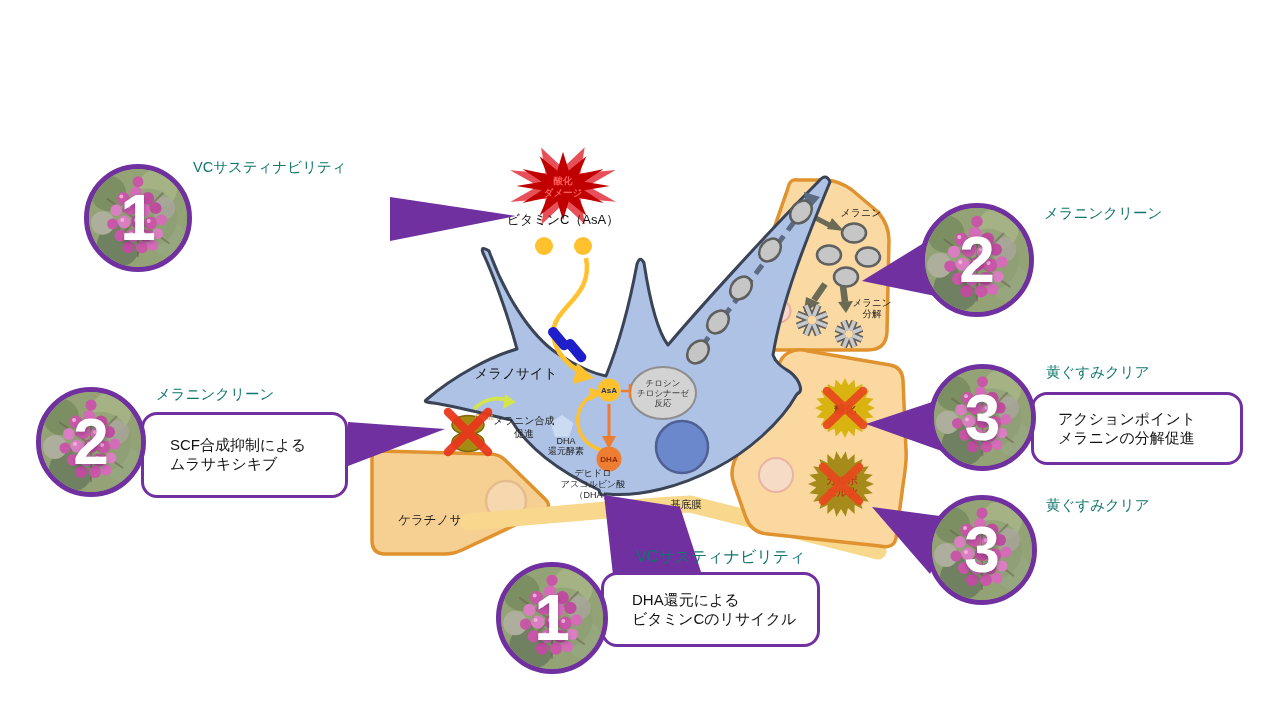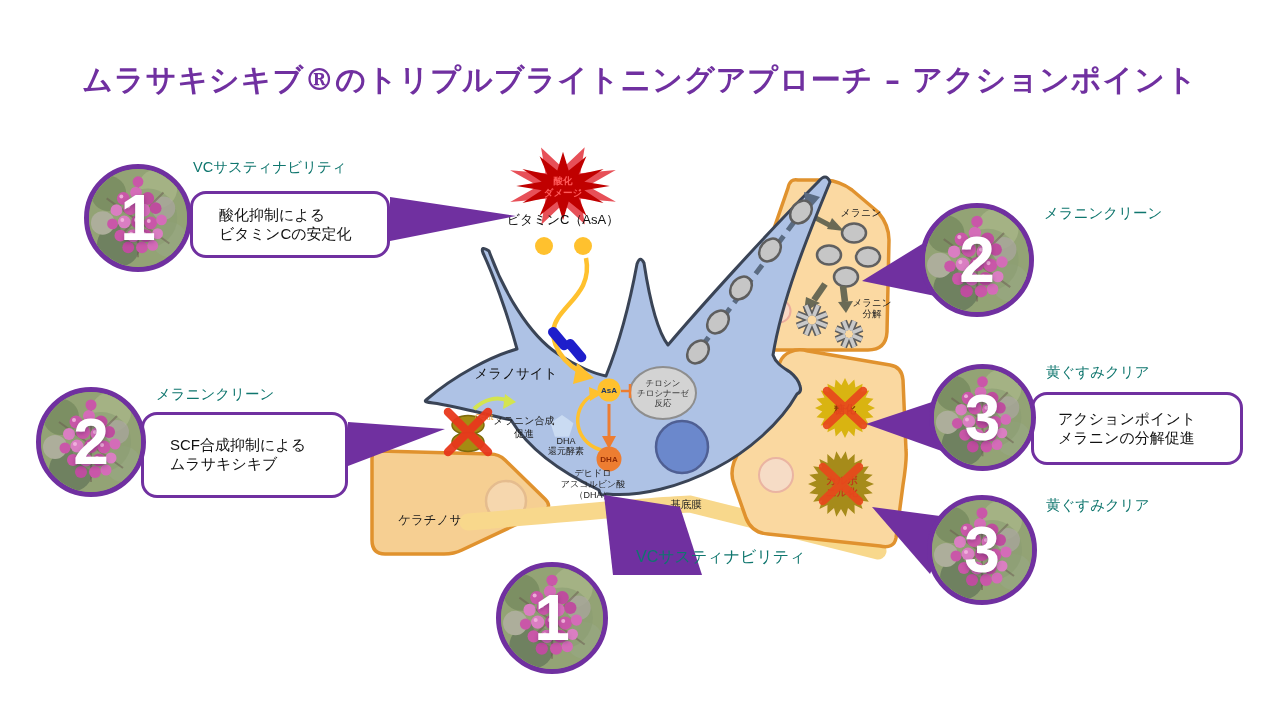--- a/index.html
+++ b/index.html
@@ -18,21 +18,20 @@
   .photo svg{position:absolute;left:0;top:0;width:100%;height:100%;}
   .photo .num{position:absolute;inset:0;display:flex;align-items:center;justify-content:center;
          font-size:64px;font-weight:bold;color:#fff;text-shadow:0 2px 4px rgba(60,20,80,.35);}
   .svgtext{font-family:"Liberation Sans",sans-serif;}
 </style>
 </head>
 <body>
 
 <div class="stage">
 
-  <div class="title">ムラサキシキブ®のトリプルブライトニングアプローチ – アクションポイント</div>
 
   <svg width="0" height="0" style="position:absolute">
     <defs>
       <symbol id="berrysym" viewBox="0 0 100 100">
         <rect x="0" y="0" width="100" height="100" fill="#93A375"></rect>
         <circle cx="20" cy="25" r="18" fill="#7C8F63"></circle>
         <circle cx="70" cy="20" r="20" fill="#A4B284"></circle>
         <circle cx="30" cy="78" r="22" fill="#6F8160"></circle>
         <circle cx="82" cy="72" r="18" fill="#96A67E"></circle>
         <circle cx="14" cy="55" r="12" fill="#ADAE9B"></circle>
@@ -251,24 +250,20 @@
       <polygon points="390,197 390,241 516,216"></polygon>
       <polygon points="945,230 945,298 862,281"></polygon>
       <polygon points="950,396 950,454 866,424"></polygon>
       <polygon points="872,507 955,518 930,574"></polygon>
       <polygon points="348,422 348,466 445,429"></polygon>
       <polygon points="604,495 680,507 702,575 613,575"></polygon>
     </g>
   </svg>
 
   <span class="callout-label" style="left:193px;top:158px">VCサスティナビリティ</span>
-  <div class="callout-box" style="left:190px;top:191px;width:200px;height:67px;padding-left:26px">
-    <div class="line">酸化抑制による</div>
-    <div class="line">ビタミンCの安定化</div>
-  </div>
   <div class="photo" style="left:84px;top:164px;width:108px;height:108px">
     <svg viewBox="0 0 100 100">
         <use href="#berrysym"></use>
       </svg>
     <span class="num">1</span>
   </div>
 
   <span class="callout-label" style="left:1044px;top:204px">メラニンクリーン</span>
   <div class="photo" style="left:920px;top:203px;width:114px;height:114px">
     <svg viewBox="0 0 100 100">
@@ -303,20 +298,24 @@
     <div class="line">ムラサキシキブ</div>
   </div>
   <div class="photo" style="left:36px;top:387px;width:110px;height:110px">
     <svg viewBox="0 0 100 100">
         <use href="#berrysym"></use>
       </svg>
     <span class="num">2</span>
   </div>
 
   <span class="callout-label" style="left:636px;top:547px;font-size:16px">VCサスティナビリティ</span>
+  <div class="callout-box" style="left:601px;top:572px;width:219px;height:75px;padding-left:28px">
+    <div class="line">DHA還元による</div>
+    <div class="line">ビタミンCのリサイクル</div>
+  </div>
   <div class="photo" style="left:496px;top:562px;width:112px;height:112px">
     <svg viewBox="0 0 100 100">
         <use href="#berrysym"></use>
       </svg>
     <span class="num">1</span>
   </div>
 
 </div>
 
 </body></html>

